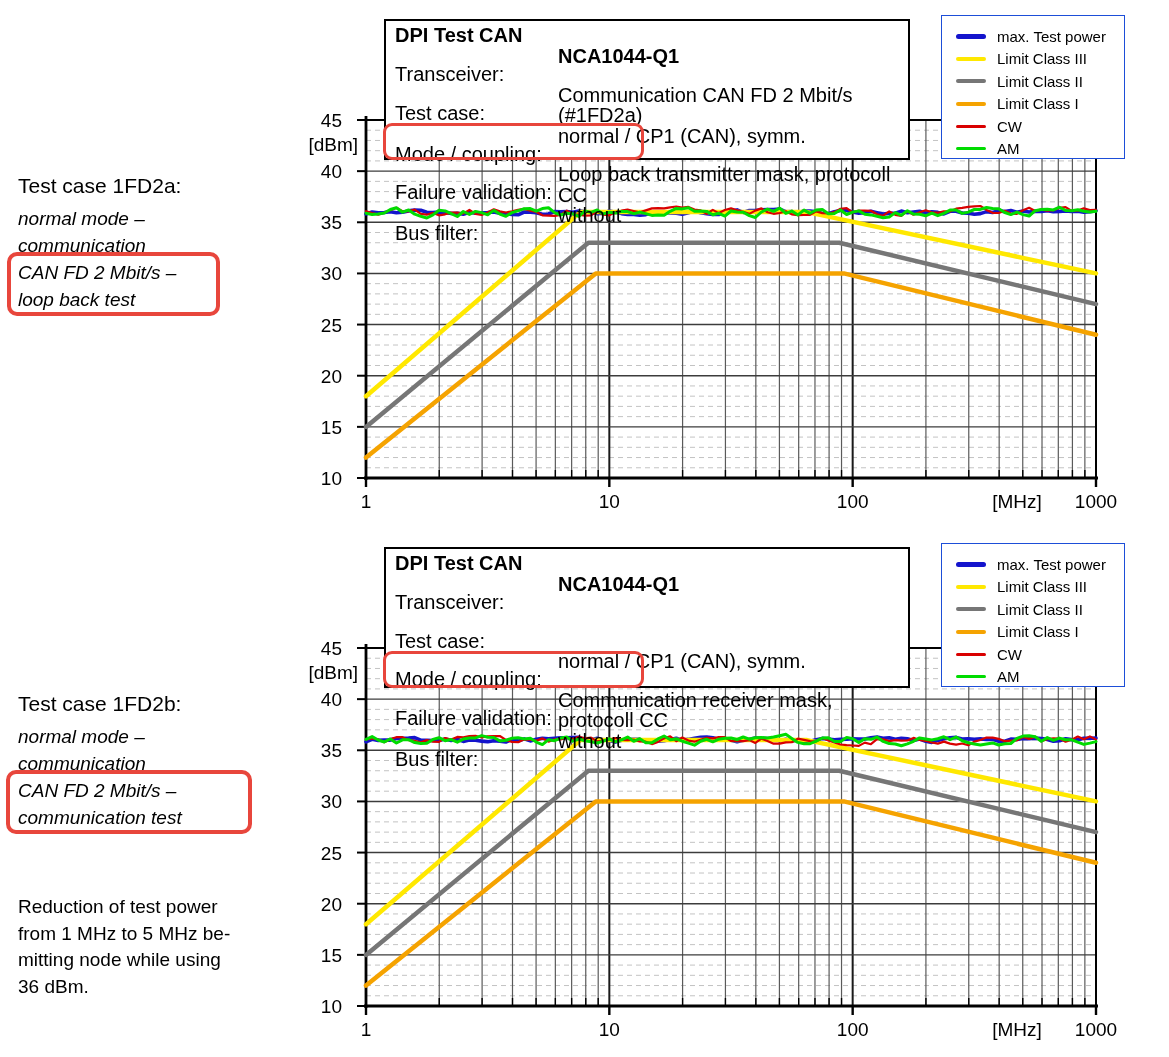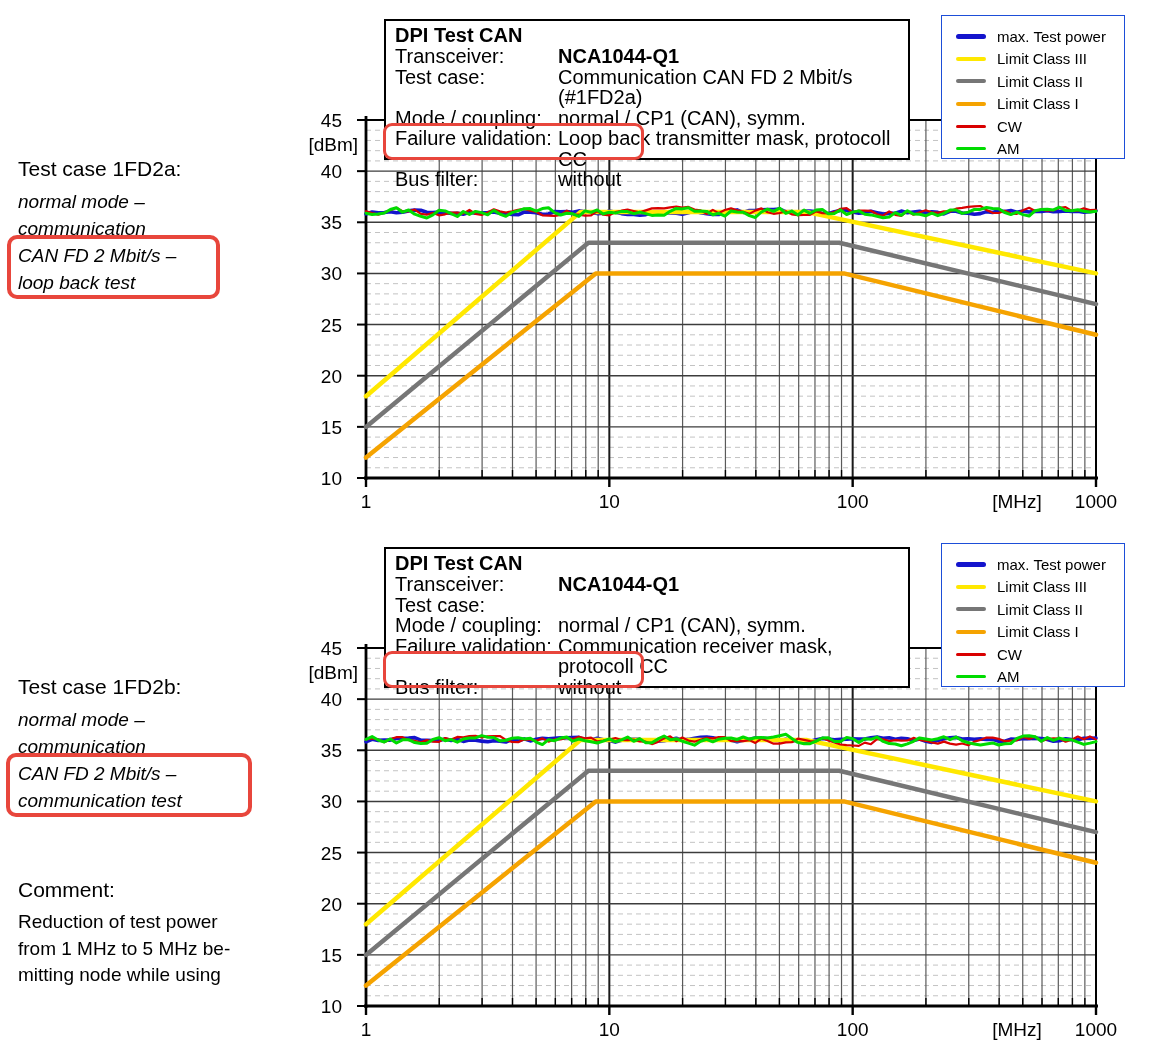--- a/index.html
+++ b/index.html
@@ -1,35 +1,35 @@
 <!DOCTYPE html>
 <html><head>
 <meta charset="utf-8">
 <style>
   html,body{margin:0;padding:0;background:#fff;}
   body{width:1169px;height:1057px;position:relative;overflow:hidden;
        font-family:"Liberation Sans",sans-serif;color:#000;}
   .page{position:absolute;inset:0;background:#ffffff;}
 
   
-  .tc-block{position:absolute;left:18px;}
+  .tc-block{position:absolute;left:18px;margin-top:17px;}
   .tc-title{font-size:21px;line-height:25px;margin-bottom:7px;}
   .tc-line{font-style:italic;font-size:19px;line-height:27px;white-space:nowrap;}
   .redbox{position:absolute;border:4px solid #e8463c;border-radius:10px;background:transparent;}
 
   
   .chart{position:absolute;left:0;width:1169px;}
   .chart svg{position:absolute;left:0;top:0;}
 
   .infobox{position:absolute;left:384px;top:19px;width:526px;height:141px;
            border:2px solid #000;background:#fff;box-sizing:border-box;
            padding:4px 0 0 9px;font-size:20px;line-height:20.5px;}
   .ib-title{font-weight:bold;line-height:21px;}
   .ib-row{display:flex;}
-  .ib-label{width:163px;flex:none;}
+  .ib-label{width:163px;flex:none;margin-top:18px;}
   .ib-value.bold{font-weight:bold;}
   .ib-redrect{position:absolute;left:-3px;top:102px;width:255px;height:31px;
               border:3.5px solid #e8463c;border-radius:9px;}
 
   .legend{position:absolute;left:941px;top:15px;width:184px;height:144px;
           border:1px solid #1d4ed8;background:#fff;box-sizing:border-box;padding-top:9px;}
   .lg-item{display:flex;align-items:center;height:22.5px;padding-left:14px;font-size:15px;white-space:nowrap;}
   .lg-swatch{width:30px;border-radius:2.5px;margin-right:11px;flex:none;}
 </style>
 </head>
@@ -49,24 +49,24 @@
   <div class="tc-block" style="top:674px">
     <div class="tc-title">Test case 1FD2b:</div>
     <div class="tc-line">normal mode –</div>
     <div class="tc-line">communication</div>
     <div class="redbox" style="left:-12px;top:79px;width:238px;height:56px"></div>
     <div class="tc-line">CAN FD 2 Mbit/s –</div>
     <div class="tc-line">communication test</div>
   </div>
 
   <div class="tc-block" style="top:877px">
-    <div class="tc-title">Comment:</div>
     <div class="tc-line" style="font-style:normal;line-height:26.5px">Reduction of test power</div>
     <div class="tc-line" style="font-style:normal;line-height:26.5px">from 1 MHz to 5 MHz be-</div>
     <div class="tc-line" style="font-style:normal;line-height:26.5px">mitting node while using</div>
+    <div class="tc-line" style="font-style:normal;line-height:26.5px">36 dBm.</div>
   </div>
 
   <section class="chart" style="top:0;height:528px">
     <svg id="svg-0" width="1169" height="528">
         <g>
           <line x1="366" x2="1096" y1="467.77142857142854" y2="467.77142857142854" stroke="#c3c3c3" stroke-width="1" stroke-dasharray="5 4"></line>
           <line x1="366" x2="1096" y1="457.5428571428571" y2="457.5428571428571" stroke="#c3c3c3" stroke-width="1" stroke-dasharray="5 4"></line>
           <line x1="366" x2="1096" y1="447.3142857142857" y2="447.3142857142857" stroke="#c3c3c3" stroke-width="1" stroke-dasharray="5 4"></line>
           <line x1="366" x2="1096" y1="437.0857142857143" y2="437.0857142857143" stroke="#c3c3c3" stroke-width="1" stroke-dasharray="5 4"></line>
           <line x1="366" x2="1096" y1="416.6285714285714" y2="416.6285714285714" stroke="#c3c3c3" stroke-width="1" stroke-dasharray="5 4"></line>

